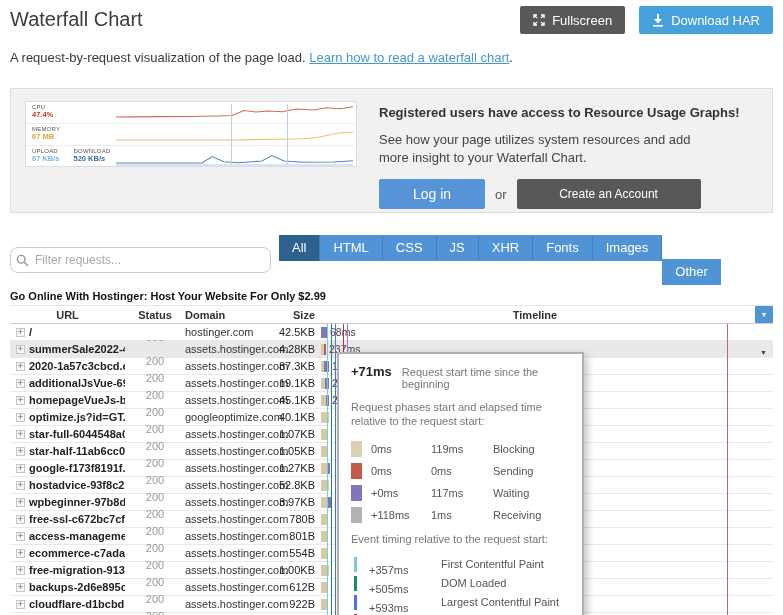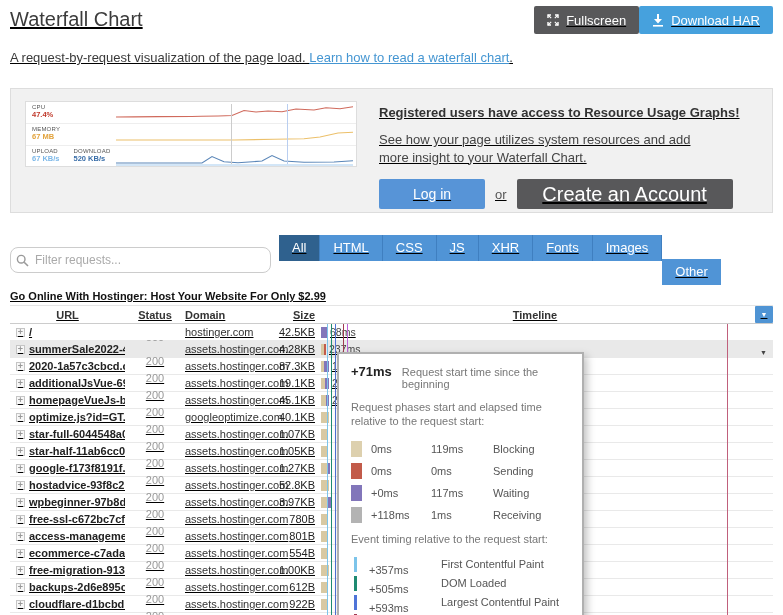--- a/index.html
+++ b/index.html
@@ -1,22 +1,22 @@
 <!DOCTYPE html>
 <html><head>
 <meta charset="utf-8">
 <style>
   * { margin:0; padding:0; box-sizing:border-box; }
   body { background:#fff; font-family:"Liberation Sans", sans-serif; }
-  #page { position:relative; width:783px; height:615px; overflow:hidden; background:#fff;text-decoration:underline; }
+  #page { position:relative; width:783px; height:615px; overflow:hidden; background:#fff; }
 
   
   .page-header { display:flex; justify-content:space-between; align-items:flex-start; margin:6px 10px 0; }
   .page-title { font-size:20px; color:#3c3c3c; font-weight:400; padding-top:2px; }
-  .hdr-btns { display:flex; gap:0; }
+  .hdr-btns { display:flex; gap:14px; }
   .btn { display:inline-flex; align-items:center; gap:7px; height:28px; padding:0 13px; font-size:13px;
          color:#fff; border:none; border-radius:2px; cursor:pointer; }
   .btn-gray { background:#58585a; }
   .btn-blue { background:#46a1dd; }
   .btn svg { display:block; }
 
   
   .subtitle { margin:16px 10px 0; font-size:13px; color:#3a3a3a; }
   .subtitle a { color:#4596d2; text-decoration:underline; cursor:pointer; }
 
@@ -30,21 +30,21 @@
   .g-labels { position:absolute; left:6px; top:2px; display:flex; gap:14px; z-index:2; }
   .g-name { font-size:6px; color:#555; letter-spacing:.2px; }
   .g-val { font-size:7.5px; font-weight:bold; }
   .g-row svg { position:absolute; right:2px; top:0; }
   .promo-right { flex:1; padding-top:4px; }
   .promo-head { font-size:13px; font-weight:bold; color:#333; margin-bottom:11px; }
   .promo-body { font-size:13px; color:#444; line-height:1.35; margin-bottom:13px; width:340px; }
   .promo-btns { display:flex; align-items:center; gap:10px; }
   .btn-login { width:106px; height:30px; justify-content:center; background:#5794d7; font-size:14px; }
   .or-label { font-size:13px; color:#555; }
-  .btn-create { width:216px; height:30px; justify-content:center; background:#58585a; font-size:20px; }
+  .btn-create { width:184px; height:30px; justify-content:center; background:#58585a; font-size:12px; }
 
   
   .filter-bar { margin:22px 10px 0; display:flex; align-items:center; }
   .search-box { position:relative; width:261px; height:26px; margin-right:8px; }
   .search-box input { width:100%; height:100%; border:1px solid #ccc; border-radius:8px; padding:0 6px 0 24px;
                       font-size:12px; color:#333; font-family:"Liberation Sans",sans-serif; outline:none; }
   .search-box input::placeholder { color:#aaa; }
   .search-icon { position:absolute; left:6px; top:6px; }
   .ftabs { display:flex; }
   .ftab { height:26px; line-height:26px; padding:0 13px; background:#5094d6; color:#fff; font-size:13px;

